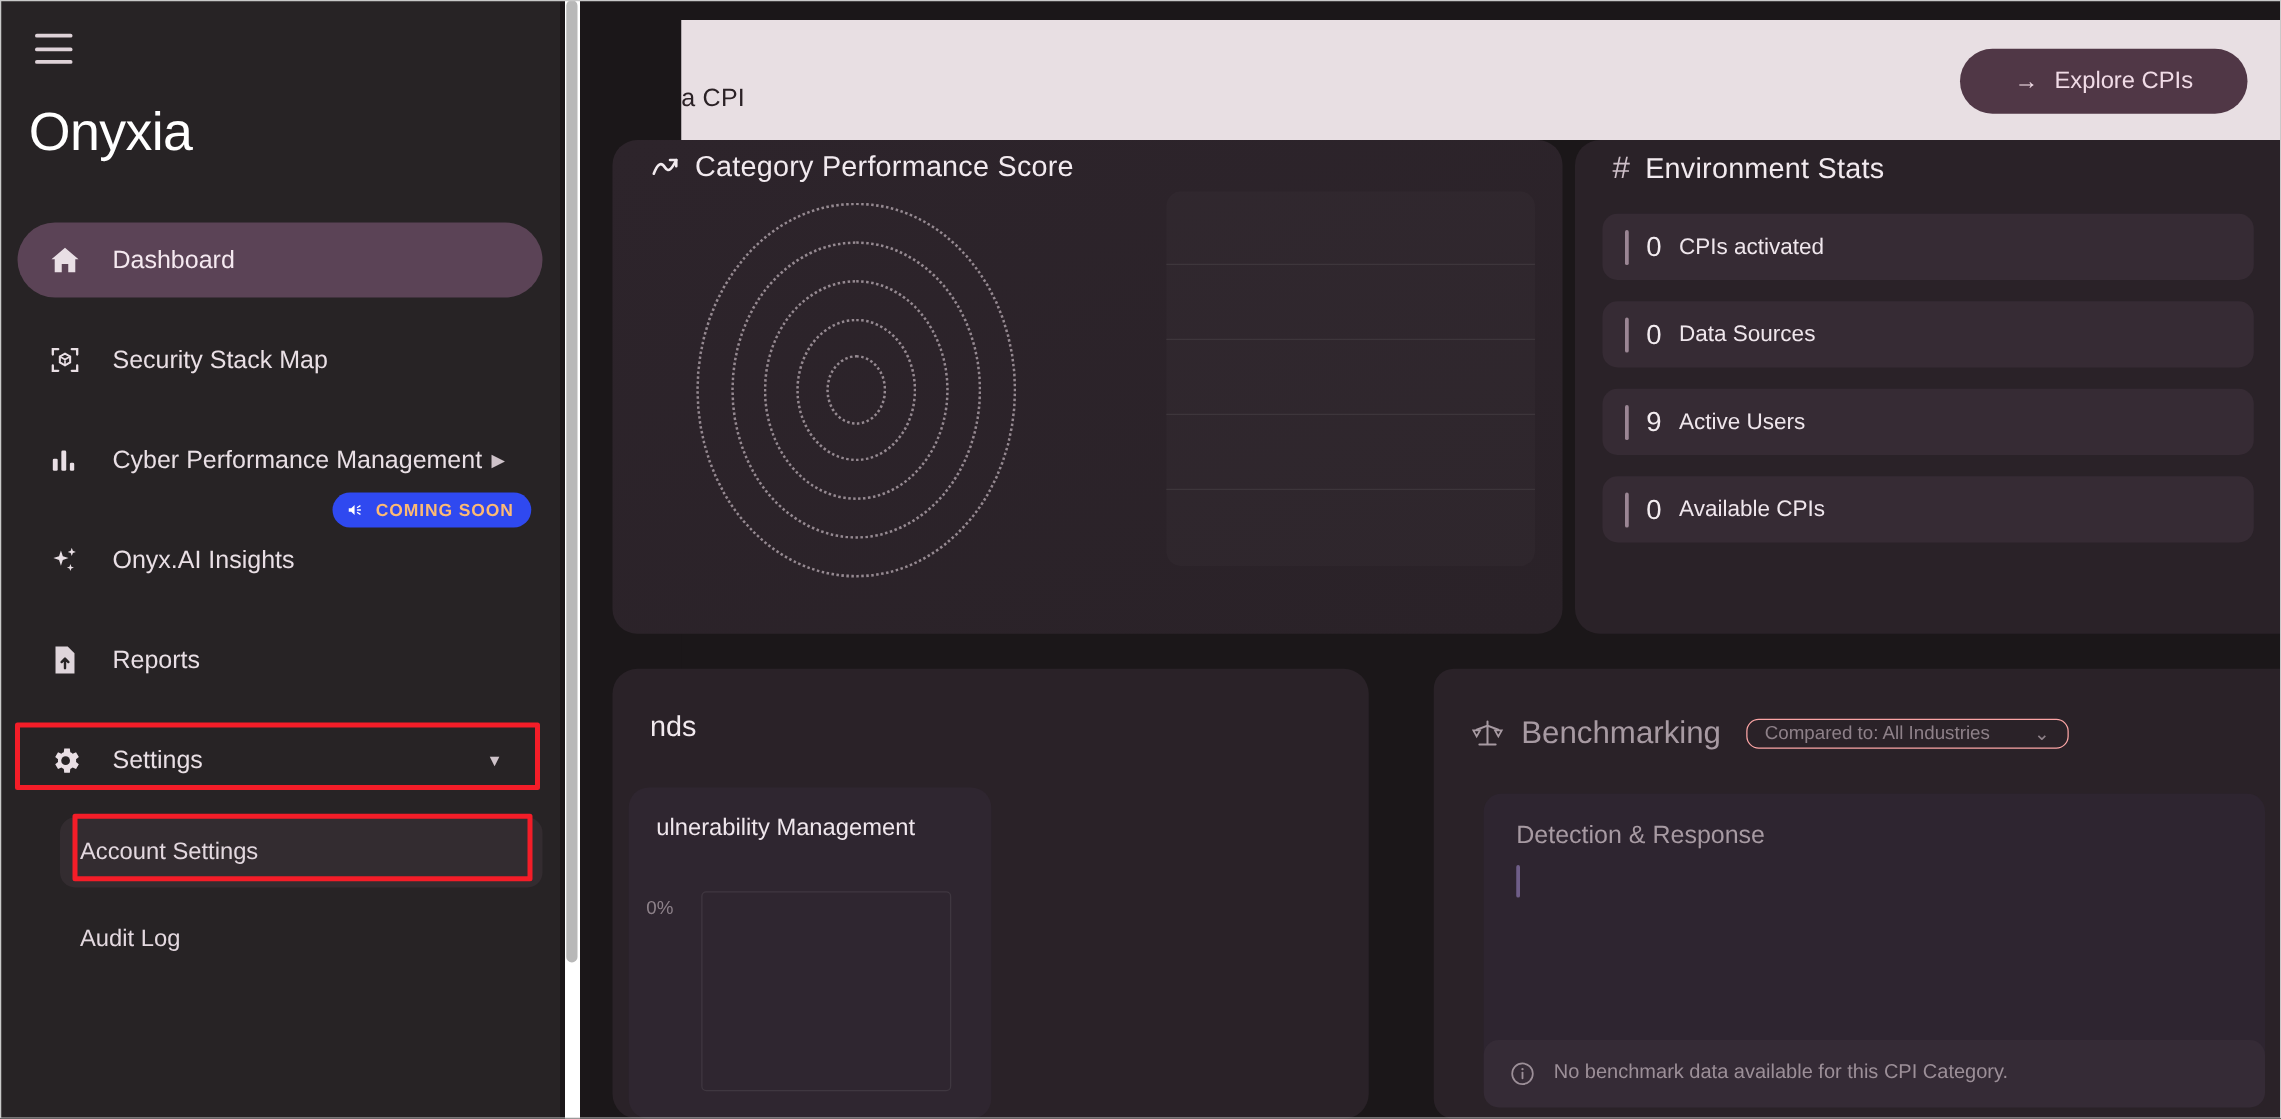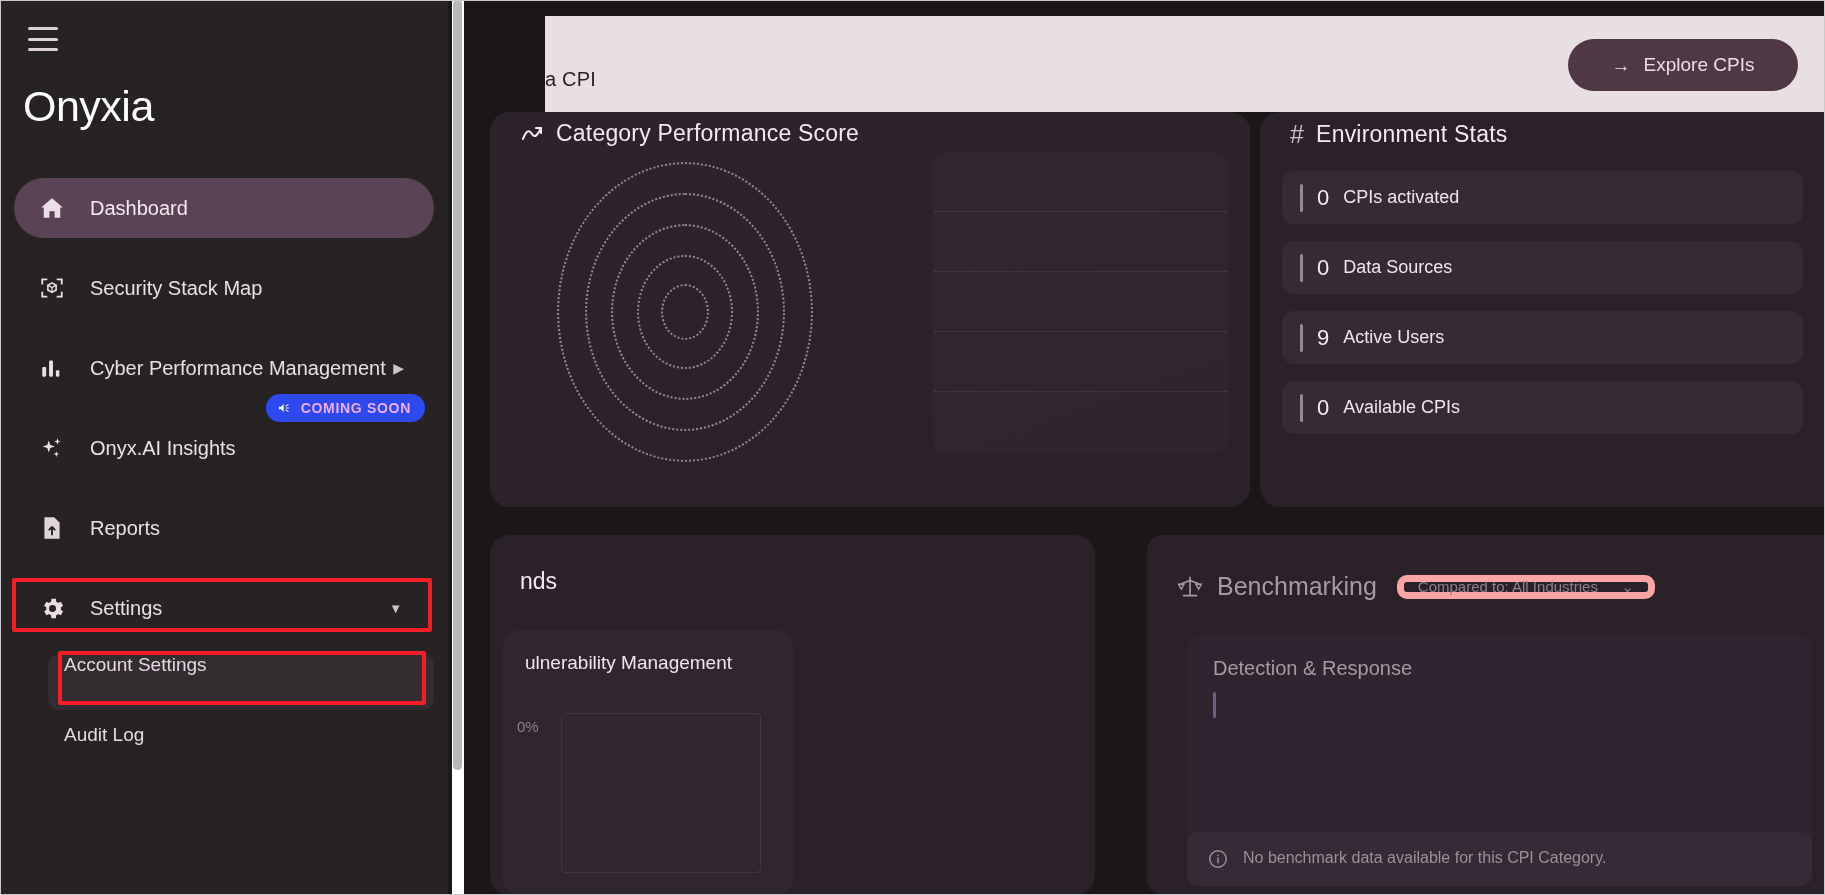--- a/index.html
+++ b/index.html
@@ -190,21 +190,21 @@
     display: flex;
     align-items: center;
     gap: 14px;
     padding: 37px 0 0 30px;
   }
   .bench-title { color: #a79aa2; font-size: 25px; }
   .bench-select {
     margin-left: 6px;
     height: 24px;
     min-width: 258px;
-    border: 7px solid #fca5a5;
+    border: 1px solid #fca5a5;
     border-radius: 10px;
     color: #8e8189;
     font-size: 15px;
     display: flex;
     align-items: center;
     justify-content: space-between;
     padding: 0 14px;
     cursor: pointer;
   }
   .bench-panel {
@@ -303,35 +303,35 @@
   .chev-down {
     position: absolute;
     right: 32px;
     color: #cfc3ca;
     font-size: 13px;
   }
   .badge-soon {
     position: absolute;
     right: 9px; top: -24px;
     background: #2f49f0;
-    color: #f0abfc;
+    color: #fdba74;
     font-size: 14px;
     font-weight: 700;
     letter-spacing: .7px;
     padding: 6px 14px 6px 11px;
     border-radius: 14px;
     display: flex;
     align-items: center;
     gap: 8px;
   }
   .sub-item {
     height: 56px;
     margin: 0 14px 0 48px;
     display: flex;
-    align-items: flex-start;
+    align-items: center;
     padding-left: 16px;
     color: #e3d8df;
     font-size: 19px;
     border-radius: 12px;
     cursor: pointer;
   }
   .sub-item.boxed { background: #332c30; }
 
   
   .redbox {

